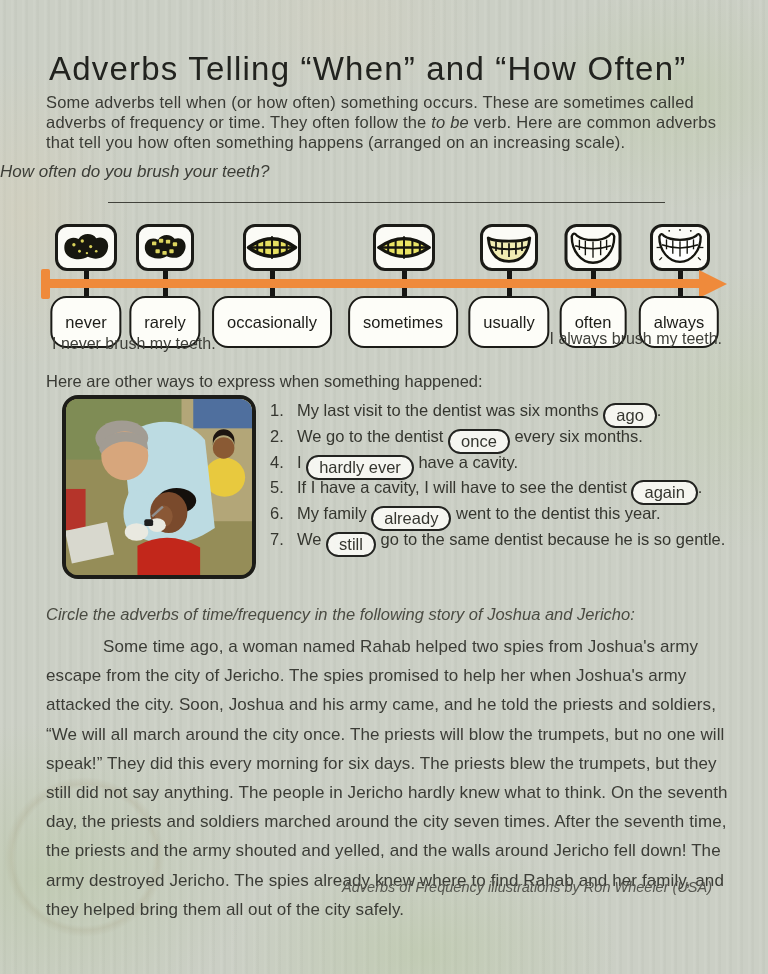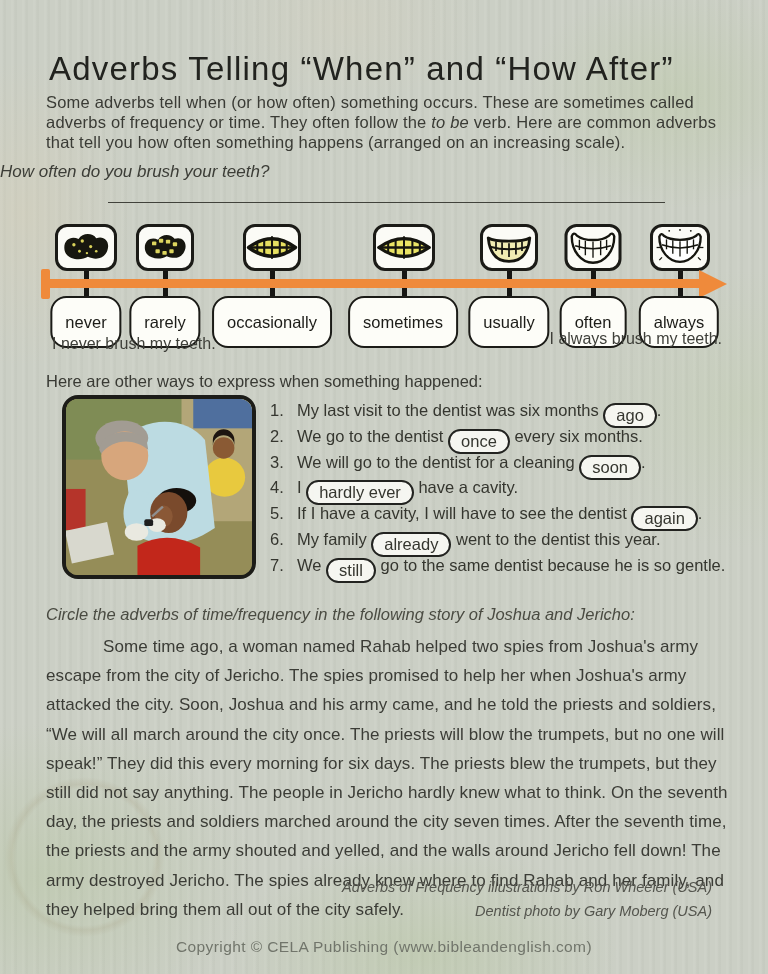--- a/index.html
+++ b/index.html
@@ -48,21 +48,21 @@
   #story{left:46px;top:632px;width:692px;font-size:17px;line-height:29.2px;color:#3b3c36;text-indent:57px;letter-spacing:0.1px;}
   
   #credits{right:56px;top:876px;text-align:right;font-style:italic;font-size:14.5px;line-height:23.5px;color:#54554e;}
   #copyright{left:0;top:938px;width:768px;text-align:center;font-size:15.5px;color:#71756b;letter-spacing:0.4px;}
 </style>
 </head>
 <body>
 
 <div id="page">
 
-  <div id="title" class="abs">Adverbs Telling “When” and “How After”</div>
+  <div id="title" class="abs">Adverbs Telling “When” and “How Often”</div>
 
   <div id="intro" class="abs"><span>Some adverbs tell when (or how often) something occurs. These are sometimes called adverbs of frequency or time. They often follow the </span><i>to be</i><span> verb. Here are common adverbs that tell you how often something happens (arranged on an increasing scale).</span></div>
 
   <div id="question" class="abs">How often do you brush your teeth?</div>
 
   <div id="divider" class="abs"></div>
 
   <div id="timeline" class="abs">
 
     <div class="stem" style="left:83.5px"></div>
@@ -200,31 +200,28 @@
       <ellipse cx="72" cy="136" rx="12" ry="9" fill="#e9e9e0"></ellipse>
       <ellipse cx="93" cy="129" rx="9" ry="7" fill="#e9e9e0"></ellipse>
       <rect x="80" y="123" width="9" height="7" rx="2" fill="#1e1e1e"></rect>
       <line x1="88" y1="120" x2="99" y2="110" stroke="#8f8f8f" stroke-width="2.4"></line>
     </svg>
   </div>
 
   <div id="sentences" class="abs">
     <div class="sentence"><span class="snum">1.</span><span>My last visit to the dentist was six months</span> <span class="pill">ago</span><span>.</span></div>
     <div class="sentence"><span class="snum">2.</span><span>We go to the dentist</span> <span class="pill">once</span><span> every six months.</span></div>
-    <div class="sentence"><span class="snum">3.</span><span>We will go to the dentist for a cleaning</span> <span class="pill">soon</span><span>.</span></div>
     <div class="sentence"><span class="snum">4.</span><span>I</span> <span class="pill">hardly ever</span><span> have a cavity.</span></div>
     <div class="sentence"><span class="snum">5.</span><span>If I have a cavity, I will have to see the dentist</span> <span class="pill">again</span><span>.</span></div>
     <div class="sentence"><span class="snum">6.</span><span>My family</span> <span class="pill">already</span><span> went to the dentist this year.</span></div>
     <div class="sentence"><span class="snum">7.</span><span>We</span> <span class="pill">still</span><span> go to the same dentist because he is so gentle.</span></div>
   </div>
 
   <div id="instruction" class="abs">Circle the adverbs of time/frequency in the following story of Joshua and Jericho:</div>
 
   <div id="story" class="abs">Some time ago, a woman named Rahab helped two spies from Joshua's army escape from the city of Jericho.  The spies promised to help her when Joshua's army attacked the city.  Soon, Joshua and his army came, and he told the priests and soldiers, “We will all march around the city once.  The priests will blow the trumpets, but no one will speak!”  They did this every morning for six days.  The priests blew the trumpets, but they still did not say anything. The people in Jericho hardly knew what to think.  On the seventh day, the priests and soldiers marched around the city seven times.  After the seventh time, the priests and the army shouted and yelled, and the walls around Jericho fell down!  The army destroyed Jericho.  The spies already knew where to find Rahab and her family, and they helped bring them all out of the city safely.</div>
 
   <div id="credits" class="abs">
     <div>Adverbs of Frequency illustrations by Ron Wheeler (USA)</div>
-    <div>Dentist photo by Gary Moberg (USA)</div>
-  </div>
-
-  <div id="copyright" class="abs">Copyright © CELA Publishing (www.bibleandenglish.com)</div>
+  </div>
+
 
 </div>
 
 </body></html>

